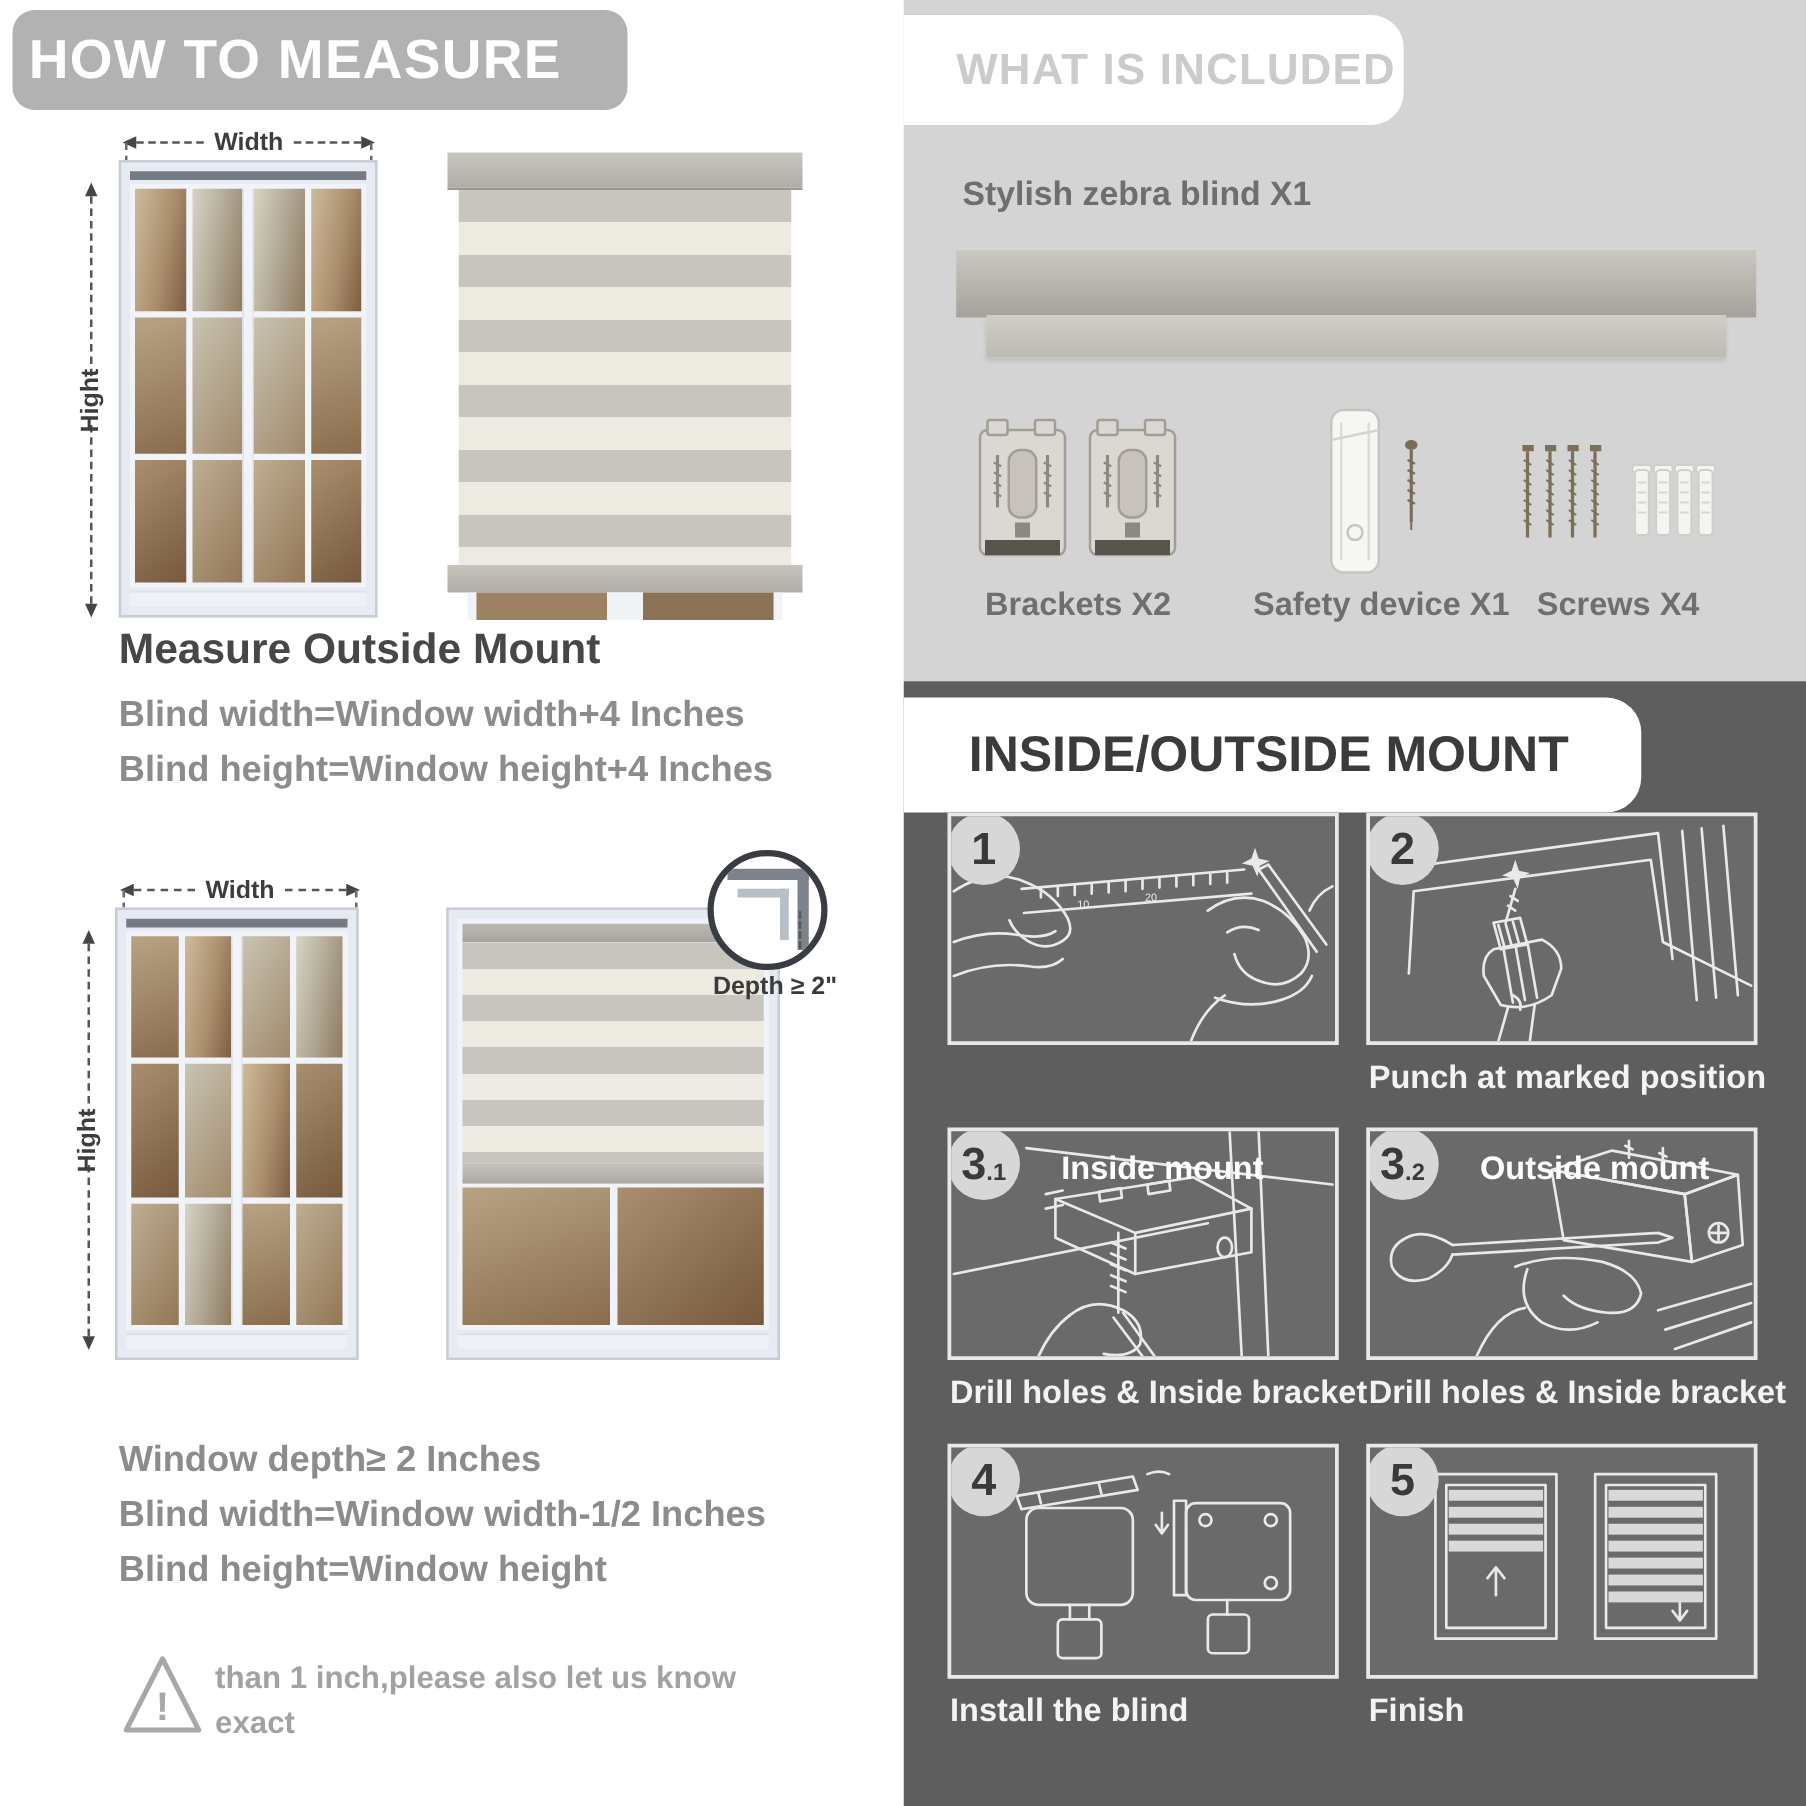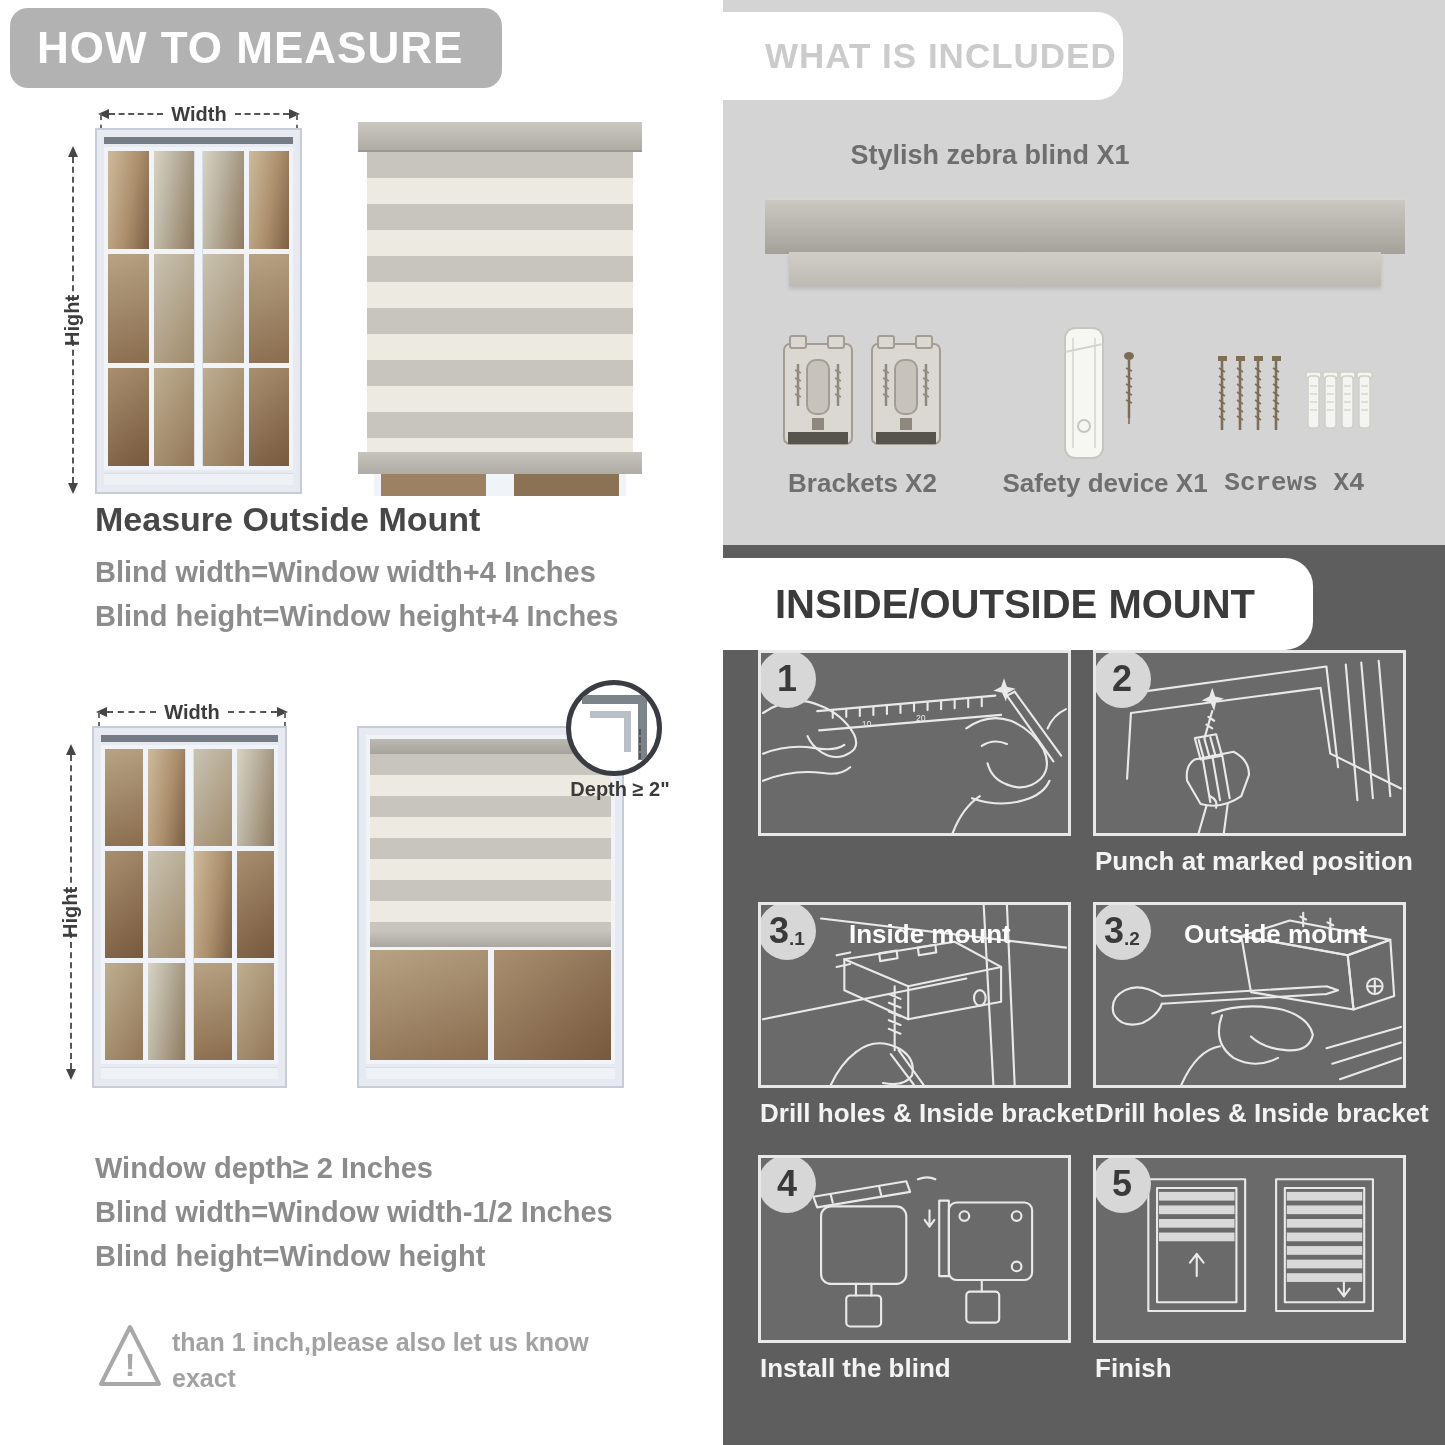--- a/index.html
+++ b/index.html
@@ -2,21 +2,21 @@
 <html><head>
 <meta charset="utf-8">
 <style>
   html,body{margin:0;padding:0;background:#fff;}
   #canvas{position:relative;width:1445px;height:1445px;background:#fff;overflow:hidden;
           font-family:"Liberation Sans", sans-serif;}
   .abs{position:absolute;}
 
   
   .banner-left{left:10px;top:8px;width:492px;height:80px;background:#b2b2b2;border-radius:18px;
-    color:#fff;font-weight:bold;font-size:44px;line-height:80px;padding-left:27px;box-sizing:border-box;letter-spacing:1px;}
+    color:#fff;font-weight:bold;font-size:44px;line-height:80px;padding-left:13px;box-sizing:border-box;letter-spacing:1px;}
   .h-title{font-weight:bold;font-size:34px;color:#474747;}
   .h-rule{font-weight:bold;font-size:29px;color:#8c8c8c;}
 
   
   .window{background:#e7ebf1;border:2px solid #c6cdd8;box-sizing:border-box;padding:7px;
     display:flex;flex-direction:column;}
   .win-jamb{height:7px;background:#757b84;margin-bottom:3px;}
   .casements{flex:1;display:flex;background:#f0f3f7;border:4px solid #f0f3f7;}
   .casement{flex:1;display:grid;grid-template-columns:1fr 1fr;grid-template-rows:1fr 1.1fr 1fr;gap:5px;background:#f0f3f7;}
   .mull{width:7px;background:#f0f3f7;border-left:1px solid #d9dee5;border-right:1px solid #d9dee5;}
@@ -63,21 +63,21 @@
   .mag-l2{position:absolute;right:26px;top:26px;width:34px;height:34px;border-top:7px solid #b9bfc7;border-right:7px solid #b9bfc7;}
   .mag-dash{position:absolute;right:16px;top:44px;height:30px;border-left:2px dashed #555;}
   .depth-lbl{font-weight:bold;font-size:20px;color:#3b3b3b;text-align:center;}
 
   .note-text{font-weight:bold;font-size:25px;color:#a2a2a2;line-height:36px;}
 
   
   .inc-panel{left:723px;top:0;width:722px;height:545px;background:#d4d4d4;}
   .inc-banner{left:723px;top:12px;width:400px;height:88px;background:#fff;border-radius:0 26px 26px 0;
     color:#cbcbcb;font-weight:bold;font-size:35px;line-height:88px;padding-left:42px;box-sizing:border-box;letter-spacing:1px;}
-  .blind-lbl{left:770px;top:140px;width:440px;text-align:center;font-weight:bold;font-size:27px;color:#6e6e6e;}
+  .blind-lbl{left:770px;top:140px;width:440px;text-align:left;font-weight:bold;font-size:27px;color:#6e6e6e;}
   .rail-top{left:765px;top:198px;width:640px;height:54px;background:linear-gradient(180deg,#cac8c2,#b3b1aa 60%,#a3a19a);border-top:2px solid #d8d6d0;}
   .rail-bot{left:789px;top:252px;width:592px;height:34px;background:linear-gradient(180deg,#d0cec7,#bcbab3);box-shadow:0 3px 4px rgba(0,0,0,0.12);}
   .inc-label{top:468px;font-weight:bold;font-size:26px;color:#6f6f6f;text-align:center;}
 
   .mount-panel{left:723px;top:545px;width:722px;height:900px;background:#5e5e5e;}
   .mount-banner{left:723px;top:558px;width:590px;height:92px;background:#fff;border-radius:0 28px 28px 0;
     color:#3b3b3b;font-weight:bold;font-size:40px;line-height:92px;padding-left:52px;box-sizing:border-box;}
   .step{width:313px;height:186px;border:3px solid #e8e8e8;background:#6a6a6a;box-sizing:border-box;overflow:hidden;}
   .badge{position:absolute;left:-3px;top:-3px;width:58px;height:58px;border-radius:50%;background:#d7d7d7;
     display:flex;align-items:center;justify-content:center;font-weight:bold;color:#3a3a3a;font-size:36px;}
@@ -299,21 +299,21 @@
       </g>
     <g transform="translate(51,0)">
         <rect x="94" y="22" width="15" height="6" rx="2" fill="#f4f4f1" stroke="#cfcfc8" stroke-width="1.5"></rect>
         <rect x="96" y="26" width="11" height="52" rx="3" fill="#f4f4f1" stroke="#cfcfc8" stroke-width="1.5"></rect>
         <path d="M98,36 L105,36 M98,44 L105,44 M98,52 L105,52 M98,60 L105,60" stroke="#d8d8d2" stroke-width="1.5"></path>
       </g>
   </svg>
 
   <div class="abs inc-label" style="left:780px;width:165px;">Brackets X2</div>
   <div class="abs inc-label" style="left:985px;width:240px;">Safety device X1</div>
-  <div class="abs inc-label" style="left:1212px;width:165px;font-family:Liberation Mono, monospace;">Screws X4</div>
+  <div class="abs inc-label" style="left:1212px;width:165px;">Screws X4</div>
 
   <div class="abs mount-panel"></div>
   <div class="abs mount-banner">INSIDE/OUTSIDE MOUNT</div>
 
   <div class="abs step" style="left:758px;top:650px;">
     <svg class="art" viewBox="0 0 313 186">
       <g stroke="#e9e9e9" fill="none" stroke-width="2.2" stroke-linecap="round" stroke-linejoin="round">
         <path d="M0,62 Q30,42 58,54 Q82,63 94,84 Q100,97 90,103 Q76,112 61,103 Q50,96 46,86"></path>
         <path d="M0,104 Q26,94 52,98 Q74,102 84,95"></path>
         <path d="M0,132 Q30,120 62,124 Q80,127 90,118"></path>

